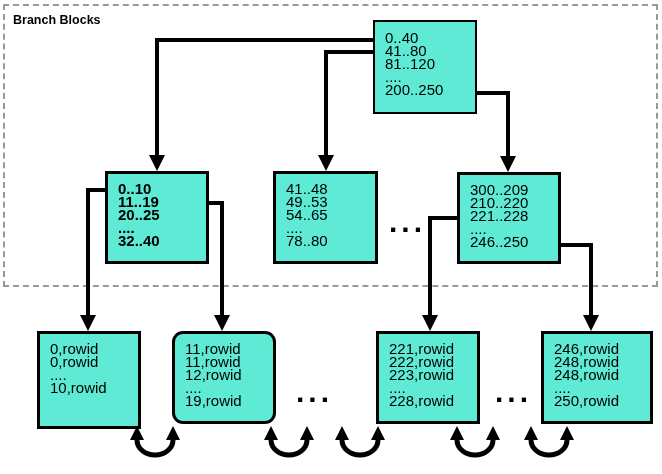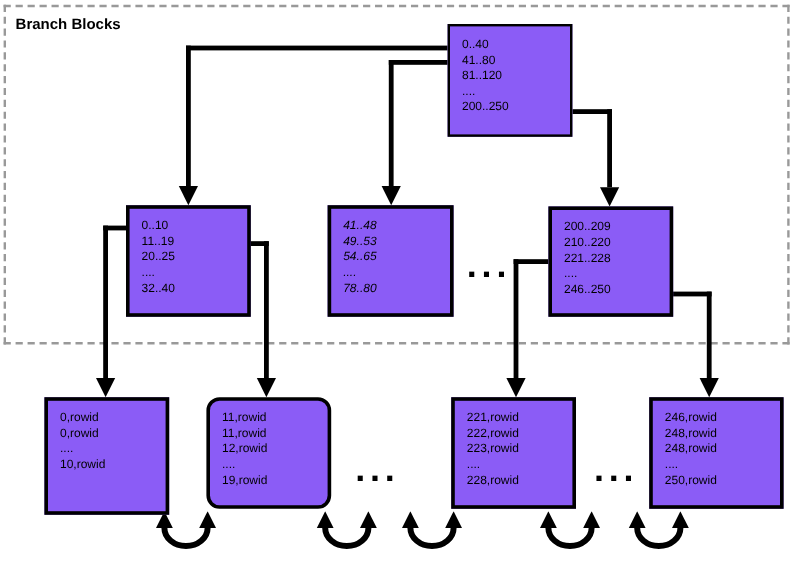--- a/index.html
+++ b/index.html
@@ -6,22 +6,22 @@
   .stage{
     position:relative;width:662px;height:474px;background:#fff;
     font-family:"Liberation Sans",sans-serif;color:#000;overflow:hidden;padding-left:44px;
   }
   .frame{position:absolute;border:2px dashed #999;z-index:1;}
   .frame-label{
     position:absolute;left:8px;top:7px;font-size:12.5px;font-weight:bold;
     color:#000;white-space:nowrap;
   }
   .block{
-    position:absolute;background:#8b5cf6;border:3px solid #000;box-sizing:border-box;
-    padding:8px 4px 0 10px;font-size:10px;line-height:13px;z-index:3;
+    position:absolute;background:#5eead4;border:3px solid #000;box-sizing:border-box;
+    padding:8px 4px 0 10px;font-size:15px;line-height:13px;z-index:3;
   }
   .block.root{border-width:2px;padding-top:9px;}
   .bline{white-space:nowrap;}
   .hline,.vline{position:absolute;background:#000;z-index:2;}
   .arrow-down{
     position:absolute;width:0;height:0;z-index:2;
     border-left:8px solid transparent;border-right:8px solid transparent;
     border-top:16px solid #000;
   }
   .dots{
@@ -72,38 +72,38 @@
   <div class="dots" style="left:495px;top:377px;">...</div>
 
   <div class="block root" style="left:373px;top:20px;width:104px;height:94px;">
     <div class="bline">0..40</div>
     <div class="bline">41..80</div>
     <div class="bline">81..120</div>
     <div class="bline">....</div>
     <div class="bline">200..250</div>
   </div>
 
-  <div class="block" style="left:105px;top:171px;width:104px;height:93px;">
+  <div class="block" style="left:105px;top:171px;width:104px;height:93px;font-weight:bold;">
     <div class="bline">0..10</div>
     <div class="bline">11..19</div>
     <div class="bline">20..25</div>
     <div class="bline">....</div>
     <div class="bline">32..40</div>
   </div>
 
-  <div class="block" style="left:273px;top:171px;width:105px;height:93px;font-style:italic;">
+  <div class="block" style="left:273px;top:171px;width:105px;height:93px;">
     <div class="bline">41..48</div>
     <div class="bline">49..53</div>
     <div class="bline">54..65</div>
     <div class="bline">....</div>
     <div class="bline">78..80</div>
   </div>
 
   <div class="block" style="left:457px;top:172px;width:104px;height:92px;">
-    <div class="bline">200..209</div>
+    <div class="bline">300..209</div>
     <div class="bline">210..220</div>
     <div class="bline">221..228</div>
     <div class="bline">....</div>
     <div class="bline">246..250</div>
   </div>
 
   <div class="block" style="left:37px;top:331px;width:104px;height:98px;">
     <div class="bline">0,rowid</div>
     <div class="bline">0,rowid</div>
     <div class="bline">....</div>

